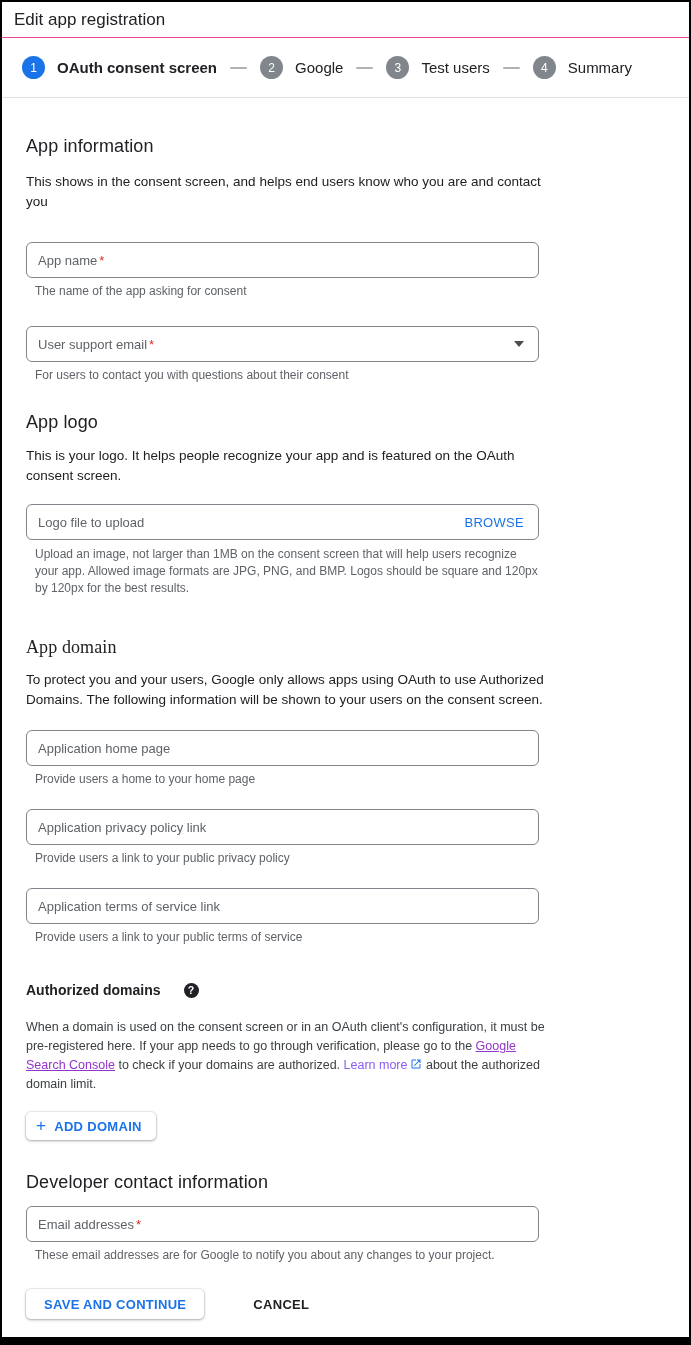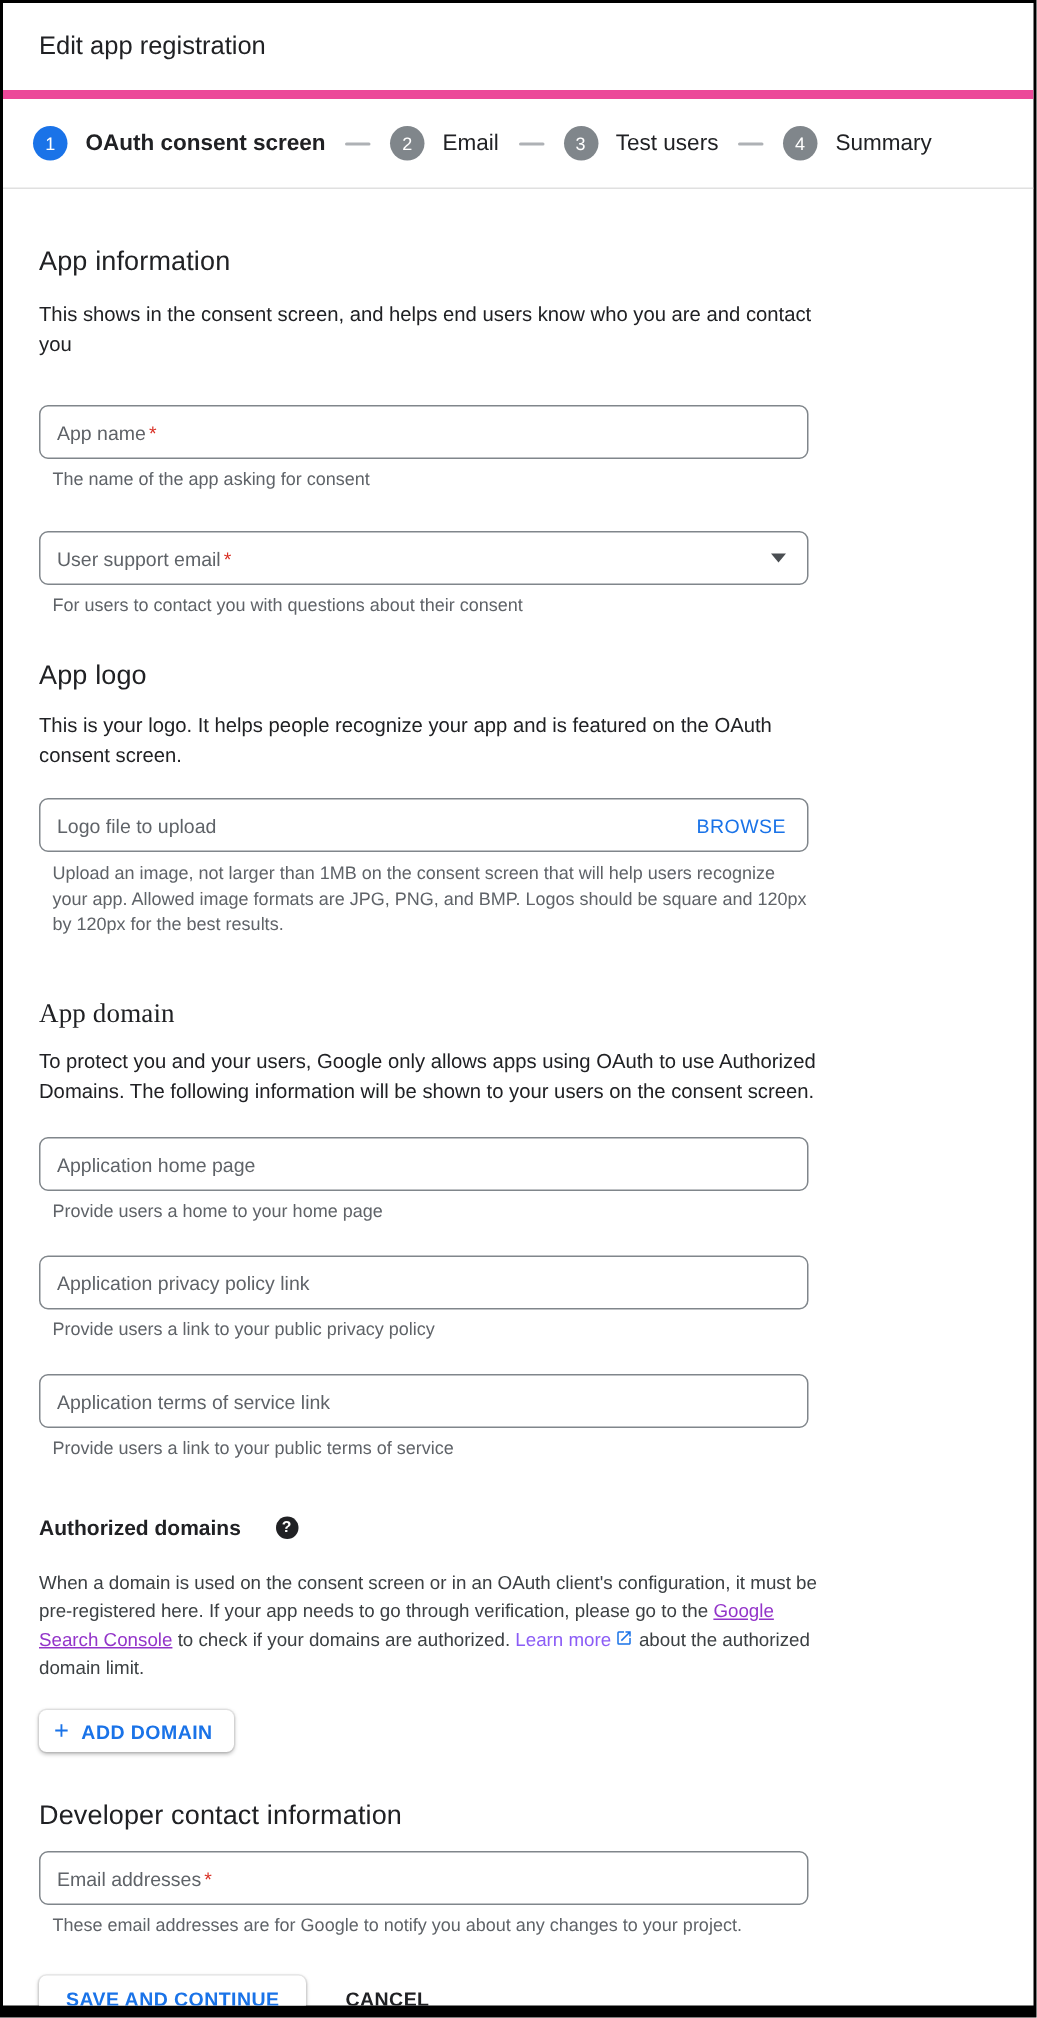--- a/index.html
+++ b/index.html
@@ -10,25 +10,25 @@
     position: relative;
   }
   .screen {
     position: absolute;
     top: 2px; left: 2px; right: 2px; bottom: 8px;
     background: #fff;
     overflow: hidden;
   }
   
   .header {
-    height: 64px;
-    display: flex;
-    align-items: center;
-    padding-left: 24px;
-    border-bottom: 6px solid #ec4899;
+    height: 36px;
+    display: flex;
+    align-items: center;
+    padding-left: 12px;
+    border-bottom: 1px solid #ec4899;
   }
   .header-title {
     font-size: 17px;
     color: #202124;
     font-weight: 400;
   }
   
   .stepper {
     height: 60px;
     display: flex;
@@ -193,20 +193,21 @@
     font-size: 13px;
     font-weight: 700;
     letter-spacing: 0.3px;
     color: #202124;
     margin-left: 26px;
     cursor: pointer;
   }
   .footer-row {
     display: flex;
     align-items: center;
+    gap: 23px;
   }
   
   .mt-h-appinfo   { margin-top: 38px; }
   .mt-p-appinfo   { margin-top: 15px; }
   .mt-g-appname   { margin-top: 30px; }
   .mt-g-email     { margin-top: 28px; }
   .mt-h-applogo   { margin-top: 30px; }
   .mt-p-applogo   { margin-top: 13px; }
   .mt-g-logo      { margin-top: 18px; }
   .mt-h-appdomain { margin-top: 40px; font-family: Liberation Serif, serif; }
@@ -231,21 +232,21 @@
   </div>
 
   <div class="stepper">
     <div class="step">
       <span class="step-circle active">1</span>
       <span class="step-label active">OAuth consent screen</span>
     </div>
     <span class="step-sep"></span>
     <div class="step">
       <span class="step-circle inactive">2</span>
-      <span class="step-label">Email</span>
+      <span class="step-label">Google</span>
     </div>
     <span class="step-sep"></span>
     <div class="step">
       <span class="step-circle inactive">3</span>
       <span class="step-label">Test users</span>
     </div>
     <span class="step-sep"></span>
     <div class="step">
       <span class="step-circle inactive">4</span>
       <span class="step-label">Summary</span>

